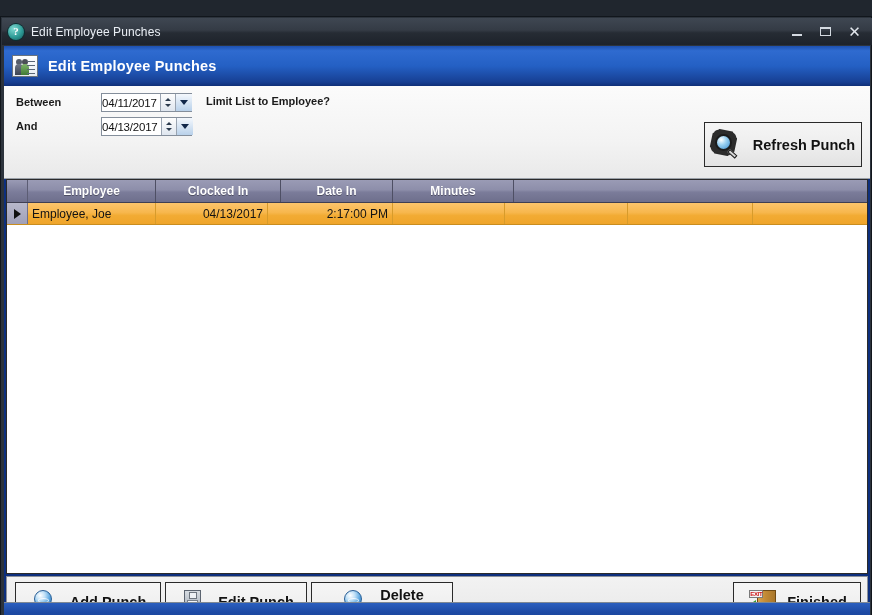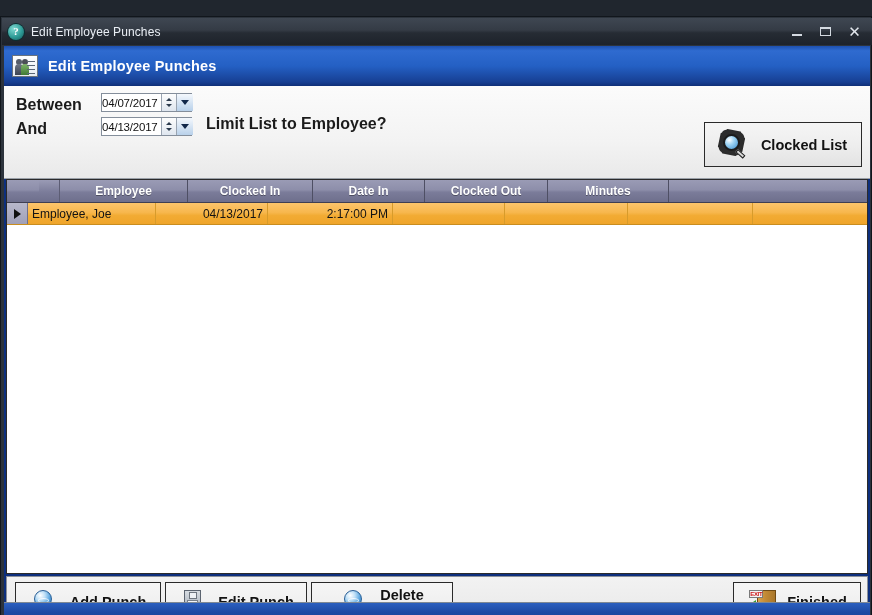--- a/index.html
+++ b/index.html
@@ -160,28 +160,28 @@
   .form-panel {
     position: absolute;
     left: 0; top: 40px;
     width: 866px;
     height: 92px;
     background: linear-gradient(to bottom,#fbfbfb 0%,#f3f3f3 60%,#e9e9e9 100%);
     border-bottom: 1px solid #9aa0a8;
   }
   .lbl {
     position: absolute;
-    font-size: 16px;
+    font-size: 11px;
     font-weight: bold;
     color: #1b1b1b;
     white-space: nowrap;
   }
   .lbl-between { left: 12px; top: 10px; }
   .lbl-and     { left: 12px; top: 34px; }
-  .lbl-limit   { left: 202px; top: 9px; margin-top: 20px; }
+  .lbl-limit   { left: 202px; top: 9px; }
 
   
   .datepick {
     position: absolute;
     height: 19px;
     width: 91px;
     background: #ffffff;
     border: 1px solid #848e9b;
     box-sizing: border-box;
     display: flex;
@@ -329,21 +329,20 @@
     background: #ffffff;
     border: 1px solid #2b2b2b;
     box-sizing: border-box;
     overflow: hidden;
   }
   .grid-head {
     display: flex;
     height: 22px;
     background: linear-gradient(to bottom,#9a9bb5 0%,#8d8eaa 45%,#7b7c9a 55%,#6e6f8c 100%);
     border-bottom: 1px solid #3f3f52;
-    padding-left: 32px;
   }
   .gh-corner {
     width: 20px;
     flex: 0 0 auto;
     border-right: 1px solid #5c5d74;
     background: linear-gradient(to bottom,#9a9bb5 0%,#7b7c9a 55%,#6e6f8c 100%);
   }
   .gh-cell {
     flex: 0 0 auto;
     display: flex;
@@ -627,21 +626,21 @@
       <div class="banner-title">Edit Employee Punches</div>
     </div>
 
     <div class="form-panel">
 
       <div class="lbl lbl-between">Between</div>
       <div class="lbl lbl-and">And</div>
       <div class="lbl lbl-limit">Limit List to Employee?</div>
 
       <div class="datepick dp1">
-        <div class="dp-value">04/07/2017</div>
+        <div class="dp-value">04/11/2017</div>
         <div class="spin">
             <i class="up"></i>
             <i class="down"></i>
           </div>
         <div class="dp-arrow">
             <i></i>
           </div>
       </div>
 
       <div class="datepick dp2">
@@ -661,31 +660,30 @@
             <i></i>
           </div>
       </div>
 
       <div class="refresh-btn">
         <div class="icon-magnifier">
           <div class="gear"></div>
             <div class="lens"></div>
             <div class="handle"></div>
         </div>
-        <div class="refresh-label">Clocked List</div>
+        <div class="refresh-label">Refresh Punch</div>
       </div>
     </div>
 
     <div class="grid-wrap">
       <div class="grid-head">
         <div class="gh-corner"></div>
         <div class="gh-cell" style="width: 128px;">Employee</div>
         <div class="gh-cell" style="width: 125px;">Clocked In</div>
         <div class="gh-cell" style="width: 112px;">Date In</div>
-        <div class="gh-cell" style="width: 123px;">Clocked Out</div>
         <div class="gh-cell" style="width: 121px;">Minutes</div>
       </div>
       <div class="grid-row">
         <div class="gr-corner">
             <i></i>
           </div>
         <div class="gr-cell left" style="width: 128px;">Employee, Joe</div>
         <div class="gr-cell right" style="width: 112px;">04/13/2017</div>
         <div class="gr-cell right" style="width: 125px;">2:17:00 PM</div>
         <div class="gr-cell right" style="width: 112px;"></div>

